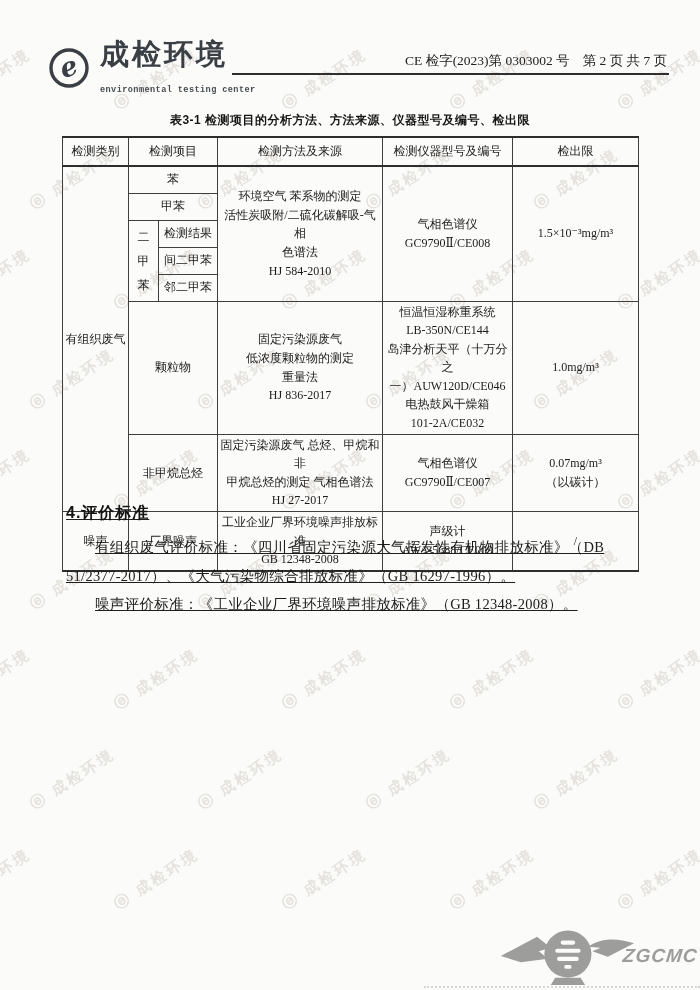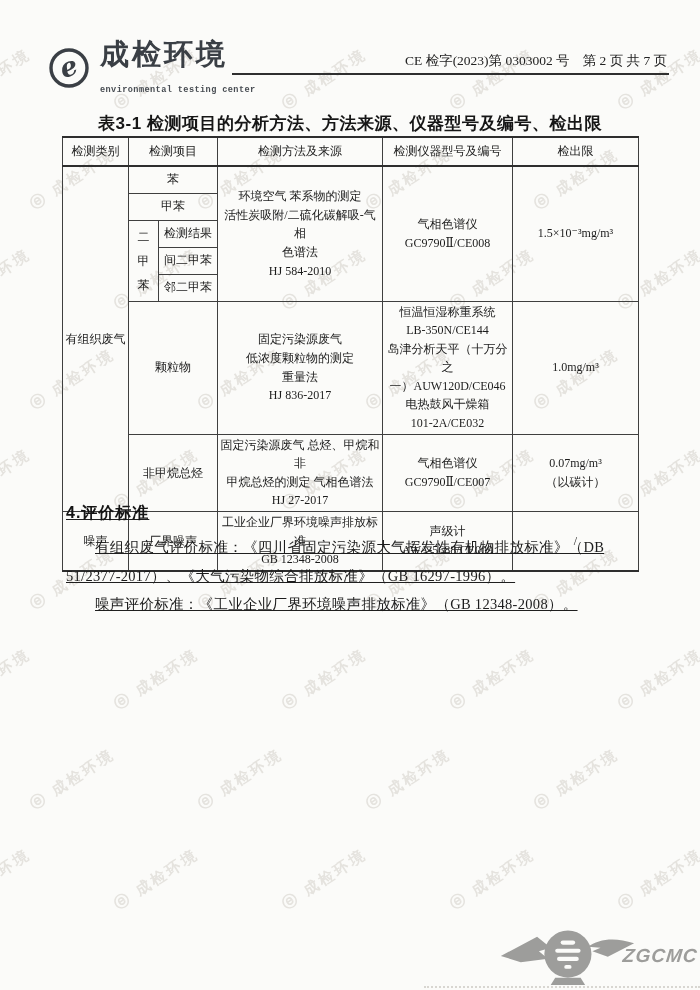--- a/index.html
+++ b/index.html
@@ -42,21 +42,21 @@
   }
   .doc-line .gap { display:inline-block; width:13px; }
   .header-rule {
     position:absolute; top:73px; left:232px; right:31px;
     height:2px; background:#2f2f2f;
   }
 
   
   .tbl-title {
     position:absolute; top:112px; left:62px; width:576px;
-    text-align:center; font-size:17px; font-weight:bold;
+    text-align:center; font-size:12px; font-weight:bold;
     font-family:"Liberation Sans","DejaVu Sans",sans-serif;
     color:#161616; letter-spacing:0.5px;
   }
   table.main {
     position:absolute; top:136px; left:62px;
     width:576px; border-collapse:collapse; table-layout:fixed;
     font-size:12px; color:#1b1b1b;
   }
   table.main td, table.main th {
     border:1px solid #3f3f3f;

